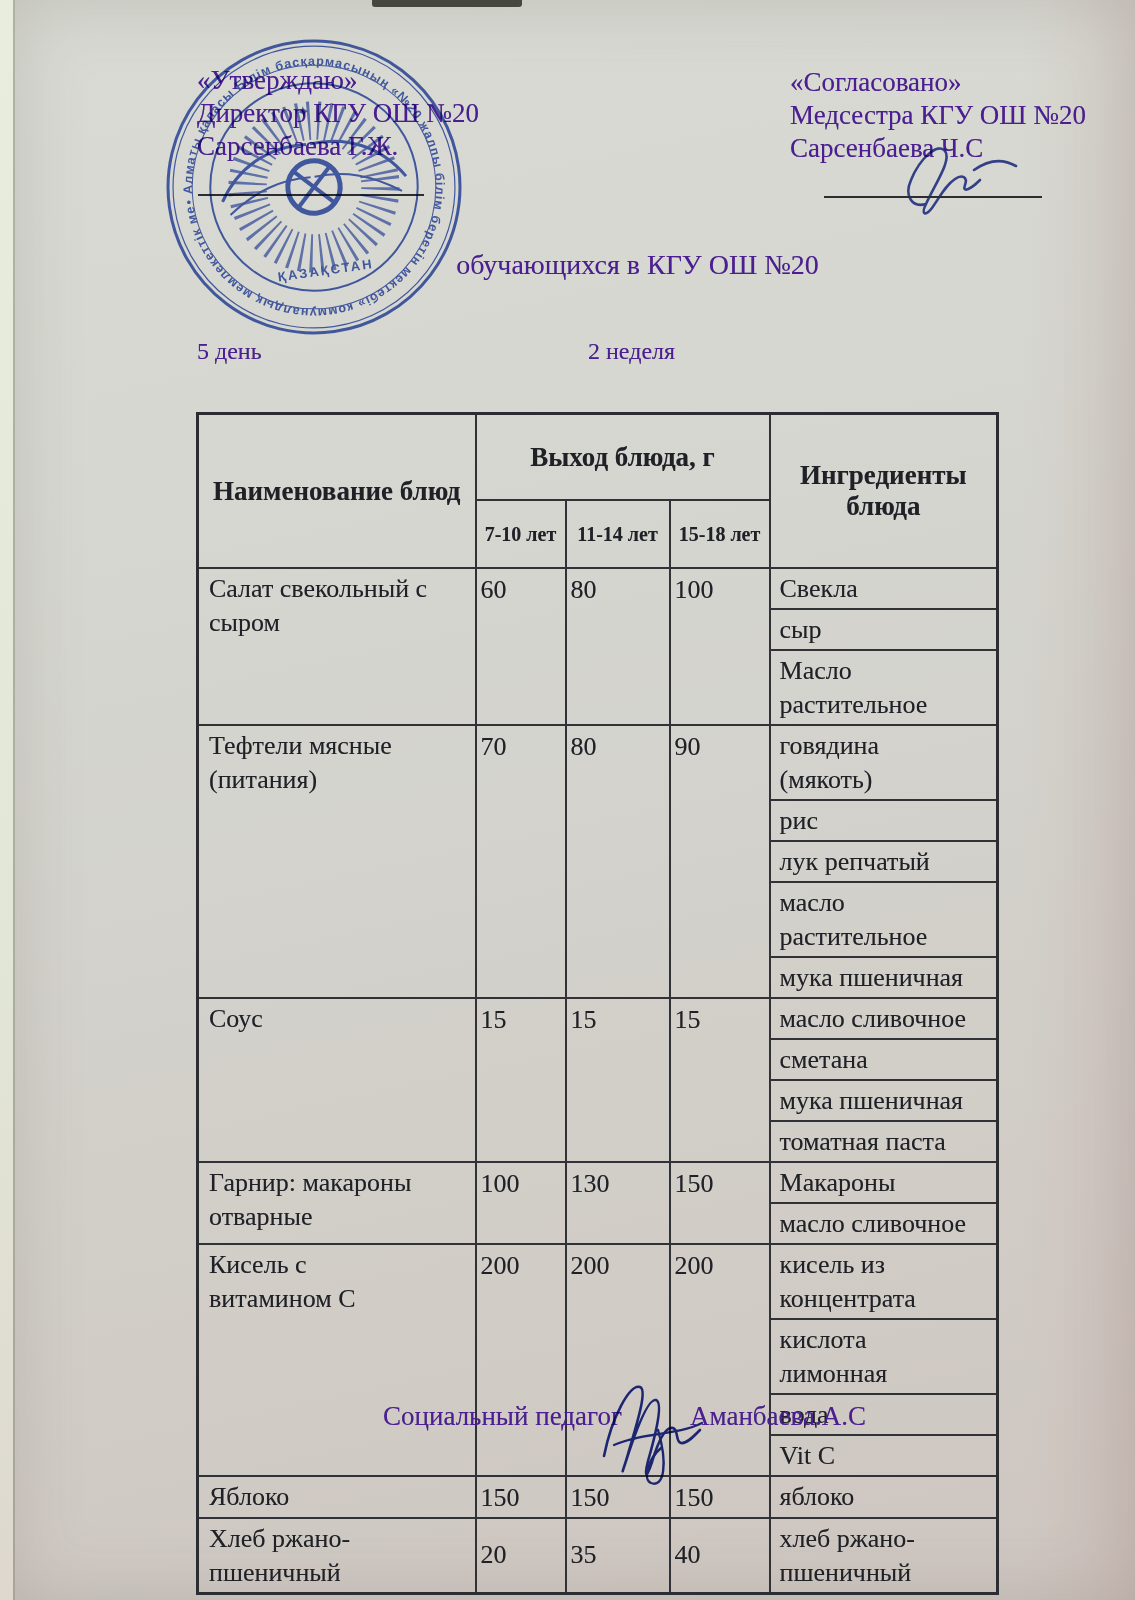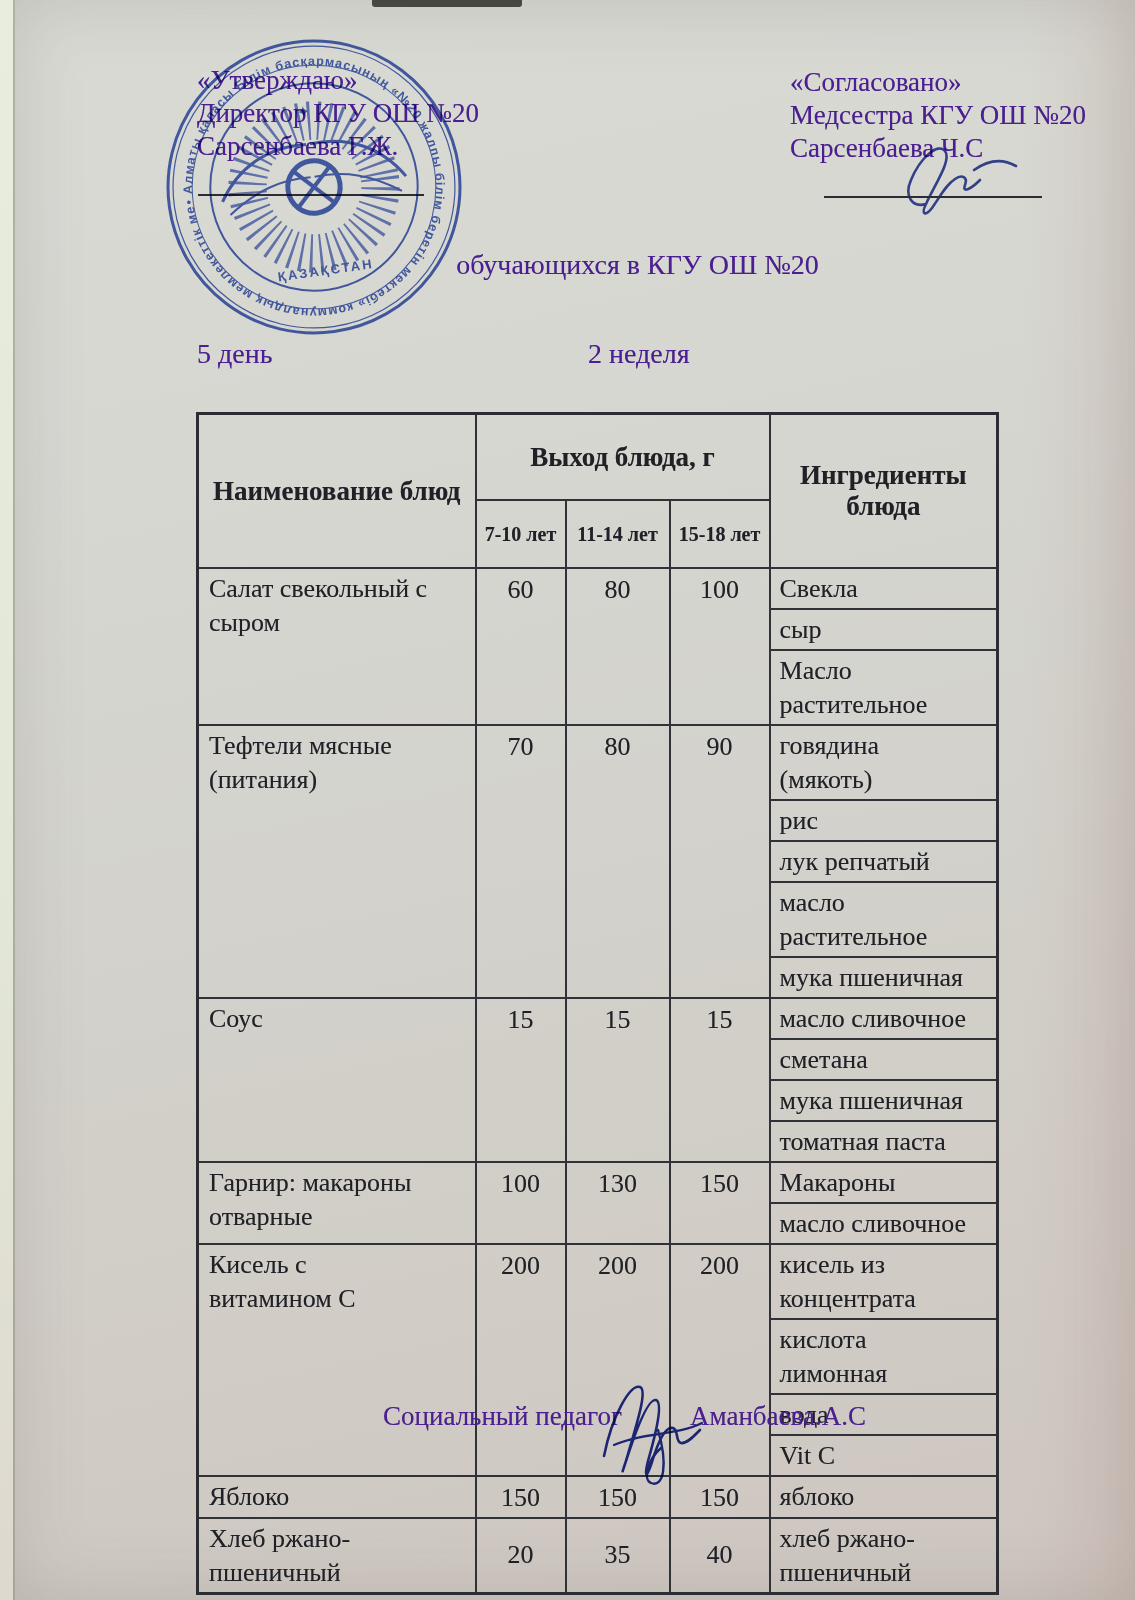--- a/index.html
+++ b/index.html
@@ -18,21 +18,21 @@
     background:#26261f; opacity:.8; border-radius:0 0 3px 3px; }
 
   .txt { position:absolute; color:#4c1d95; text-shadow:0 0 .5px rgba(40,42,52,.45); }
   .approve { font-size:27px; line-height:33px; }
   .approve-left { left:197px; top:64px; text-align:left; }
   .approve-right { left:790px; top:66px; width:312px; }
   .rule { position:absolute; border-top:2px solid #2c2c32; height:0; }
 
   .doc-title { left:170px; top:246px; width:935px; text-align:center;
                font-size:28px; line-height:37px; }
-  .period { font-size:28px;text-align:center; }
+  .period { font-size:24px;text-align:center; }
 
   
   .stamp { position:absolute; left:163px; top:36px; width:302px; height:302px;
            transform:rotate(-8deg); opacity:.84; mix-blend-mode:multiply; }
   .stamp * { stroke:#2b49b3; fill:none; }
   .stamp text, .stamp textPath { fill:#2b49b3; stroke:none;
       font-family:"Liberation Sans","DejaVu Sans",sans-serif; font-weight:bold; }
 
   .sig-svg { position:absolute; mix-blend-mode:multiply; }
   .sig-svg path { fill:none; stroke-linecap:round; }
@@ -41,21 +41,21 @@
   table.menu { position:absolute; left:196px; top:412px; width:800px;
     border-collapse:collapse; table-layout:fixed;
     font-size:26px; color:#1f2127; text-shadow:0 0 .5px rgba(40,42,52,.4); }
   table.menu th, table.menu td { border:2px solid #313237; }
   table.menu { border:3px solid #2c2d32; }
   th { font-weight:bold; font-size:27px; line-height:31px; padding:4px 6px; text-align:center; vertical-align:middle; }
   .th-out { height:76px; }
   .th-age { height:58px; font-size:20px; line-height:30px; }
   td { line-height:34px; vertical-align:top;font-family:Liberation Serif, serif; }
   .td-name { padding:3px 44px 2px 10px; text-align:left; }
-  .td-val  { padding:4px 4px 2px; text-align:center; }
+  .td-val  { padding:4px 4px 2px; text-align:left; }
   .td-val.vbottom { vertical-align:bottom; padding-bottom:20px; }
   .td-ing  { padding:3px 24px 2px 9px; text-align:left; }
 
   .footer-label { font-size:27px; }
 </style>
 </head>
 <body>
 
 <div class="page">
   <div class="paper"></div>

